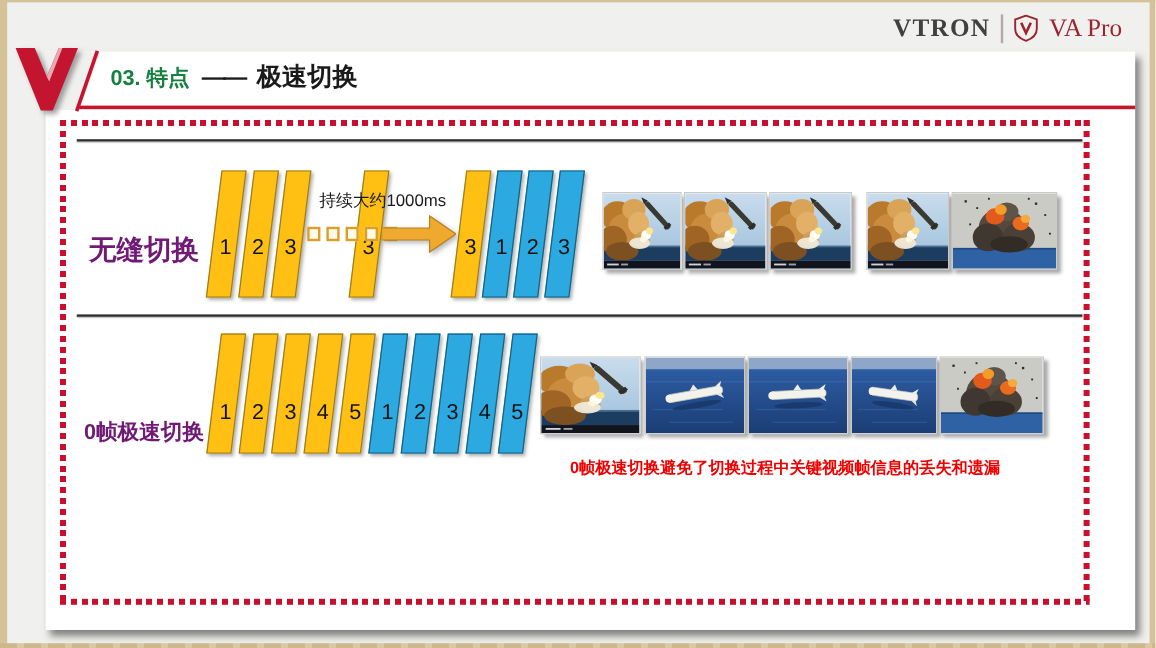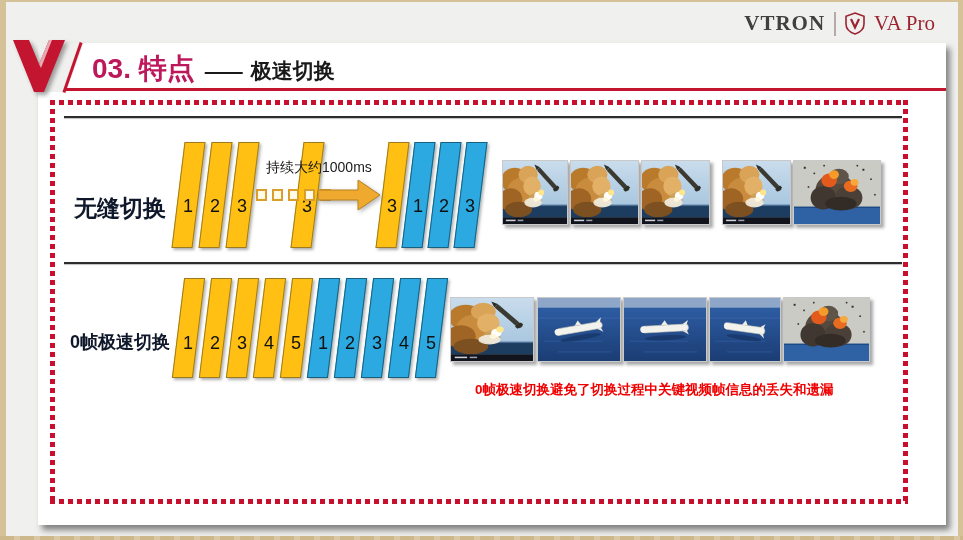--- a/index.html
+++ b/index.html
@@ -28,32 +28,32 @@
 
   
   .gray-notch { position:absolute; left:38px; top:43px; width:46px; height:49px;
     background:#f0f0ee; clip-path:polygon(0 0,100% 0,61% 100%,0 100%); }
   .vlogo { position:absolute; left:11px; top:37px; width:56px; height:58px;
     filter:drop-shadow(3px 3px 2px rgba(110,110,110,.65)); }
   .slash { position:absolute; left:71px; top:41px; width:3px; height:53px;
     background:#c3152f; transform:rotate(19deg); }
   .red-underline { position:absolute; left:66px; top:88px; width:880px; height:3px; background:#c3152f; }
   .title { position:absolute; left:92px; top:50px; display:flex; align-items:baseline; gap:10px; white-space:nowrap; }
-  .title .num-name { font-size:28px; font-weight:bold; color:#be185d; }
+  .title .num-name { font-size:18px; font-weight:bold; color:#15803d; }
   .title .dash { font-size:20px; font-weight:bold; color:#1a1a1a; letter-spacing:-2px; }
   .title .sub { font-size:21px; font-weight:bold; color:#1a1a1a; }
 
   
   .dash-edge { position:absolute; }
   .dash-h { height:5px; background:repeating-linear-gradient(90deg,#c8102e 0 5px,transparent 5px 9px); }
   .dash-v { width:5px;  background:repeating-linear-gradient(180deg,#c8102e 0 5px,transparent 5px 9px); }
 
   .hline { position:absolute; height:0; border-top:2px solid #2d2d2d; box-shadow:0 1px 1px rgba(0,0,0,.25); }
 
-  .row-label { position:absolute; font-weight:bold; color:#0f172a; white-space:nowrap; }
+  .row-label { position:absolute; font-weight:bold; color:#701a75; white-space:nowrap; }
 
   
   .pf { position:absolute; width:21px; transform:skewX(-7deg);
     box-shadow:2px 2px 3px rgba(110,110,110,.55); display:flex; justify-content:center; }
   .pf.y { background:#ffc013; border:1px solid #9c7c1e; }
   .pf.b { background:#2ba9e0; border:1px solid #17617f; }
   .pf span { transform:skewX(7deg); font-size:18px; color:#111; }
   .pf.h1 { top:142px; height:106px; } .pf.h1 span { padding-top:53px; }
   .pf.h2 { top:278px; height:100px; } .pf.h2 span { padding-top:54px; }
 
@@ -282,21 +282,21 @@
       <svg viewBox="0 0 66 65" preserveAspectRatio="none">
         <use href="#scene-launch"></use>
       </svg>
     </div>
   <div class="vid" style="left:793px; top:160px; width:88px; height:65px;">
       <svg viewBox="0 0 88 65" preserveAspectRatio="none">
         <use href="#scene-explosion"></use>
       </svg>
     </div>
 
-  <div class="row-label" style="left:70px; top:330px; font-size:18px;">0帧极速切换</div>
+  <div class="row-label" style="left:70px; top:348px; font-size:18px;">0帧极速切换</div>
 
   <div class="pf y h2" style="left:178px;">
       <span>1</span>
     </div>
   <div class="pf y h2" style="left:205px;">
       <span>2</span>
     </div>
   <div class="pf y h2" style="left:232px;">
       <span>3</span>
     </div>

